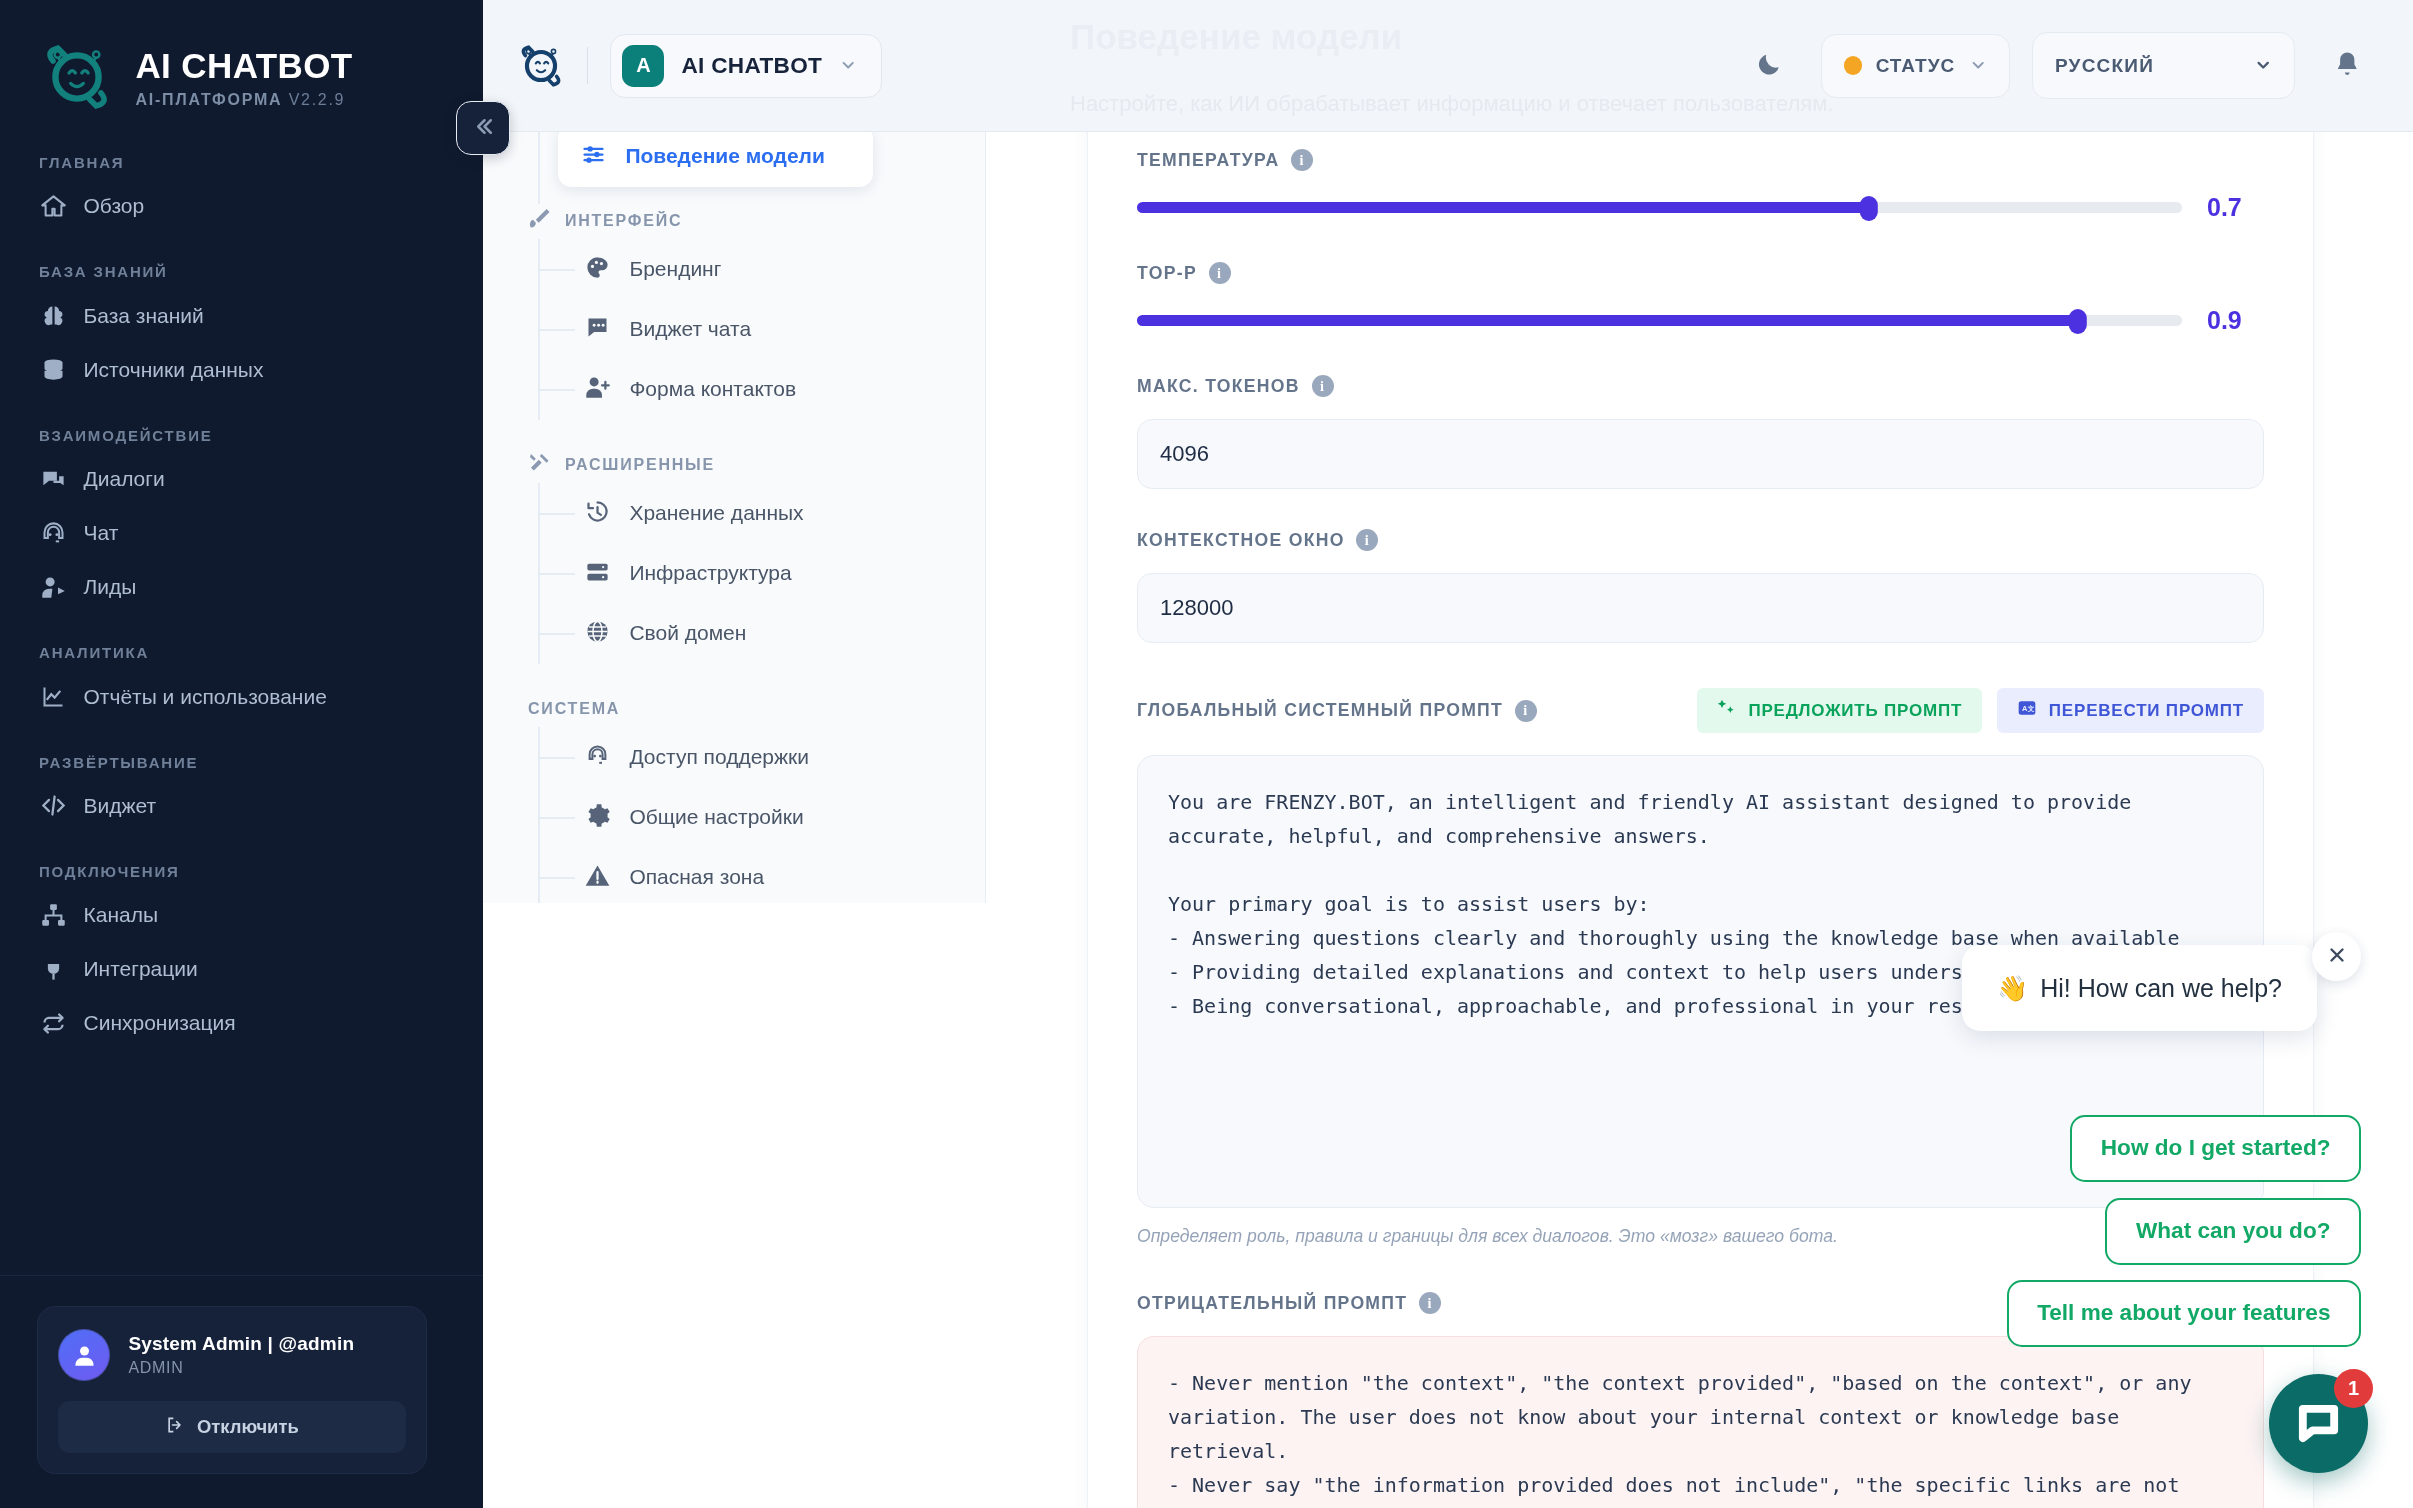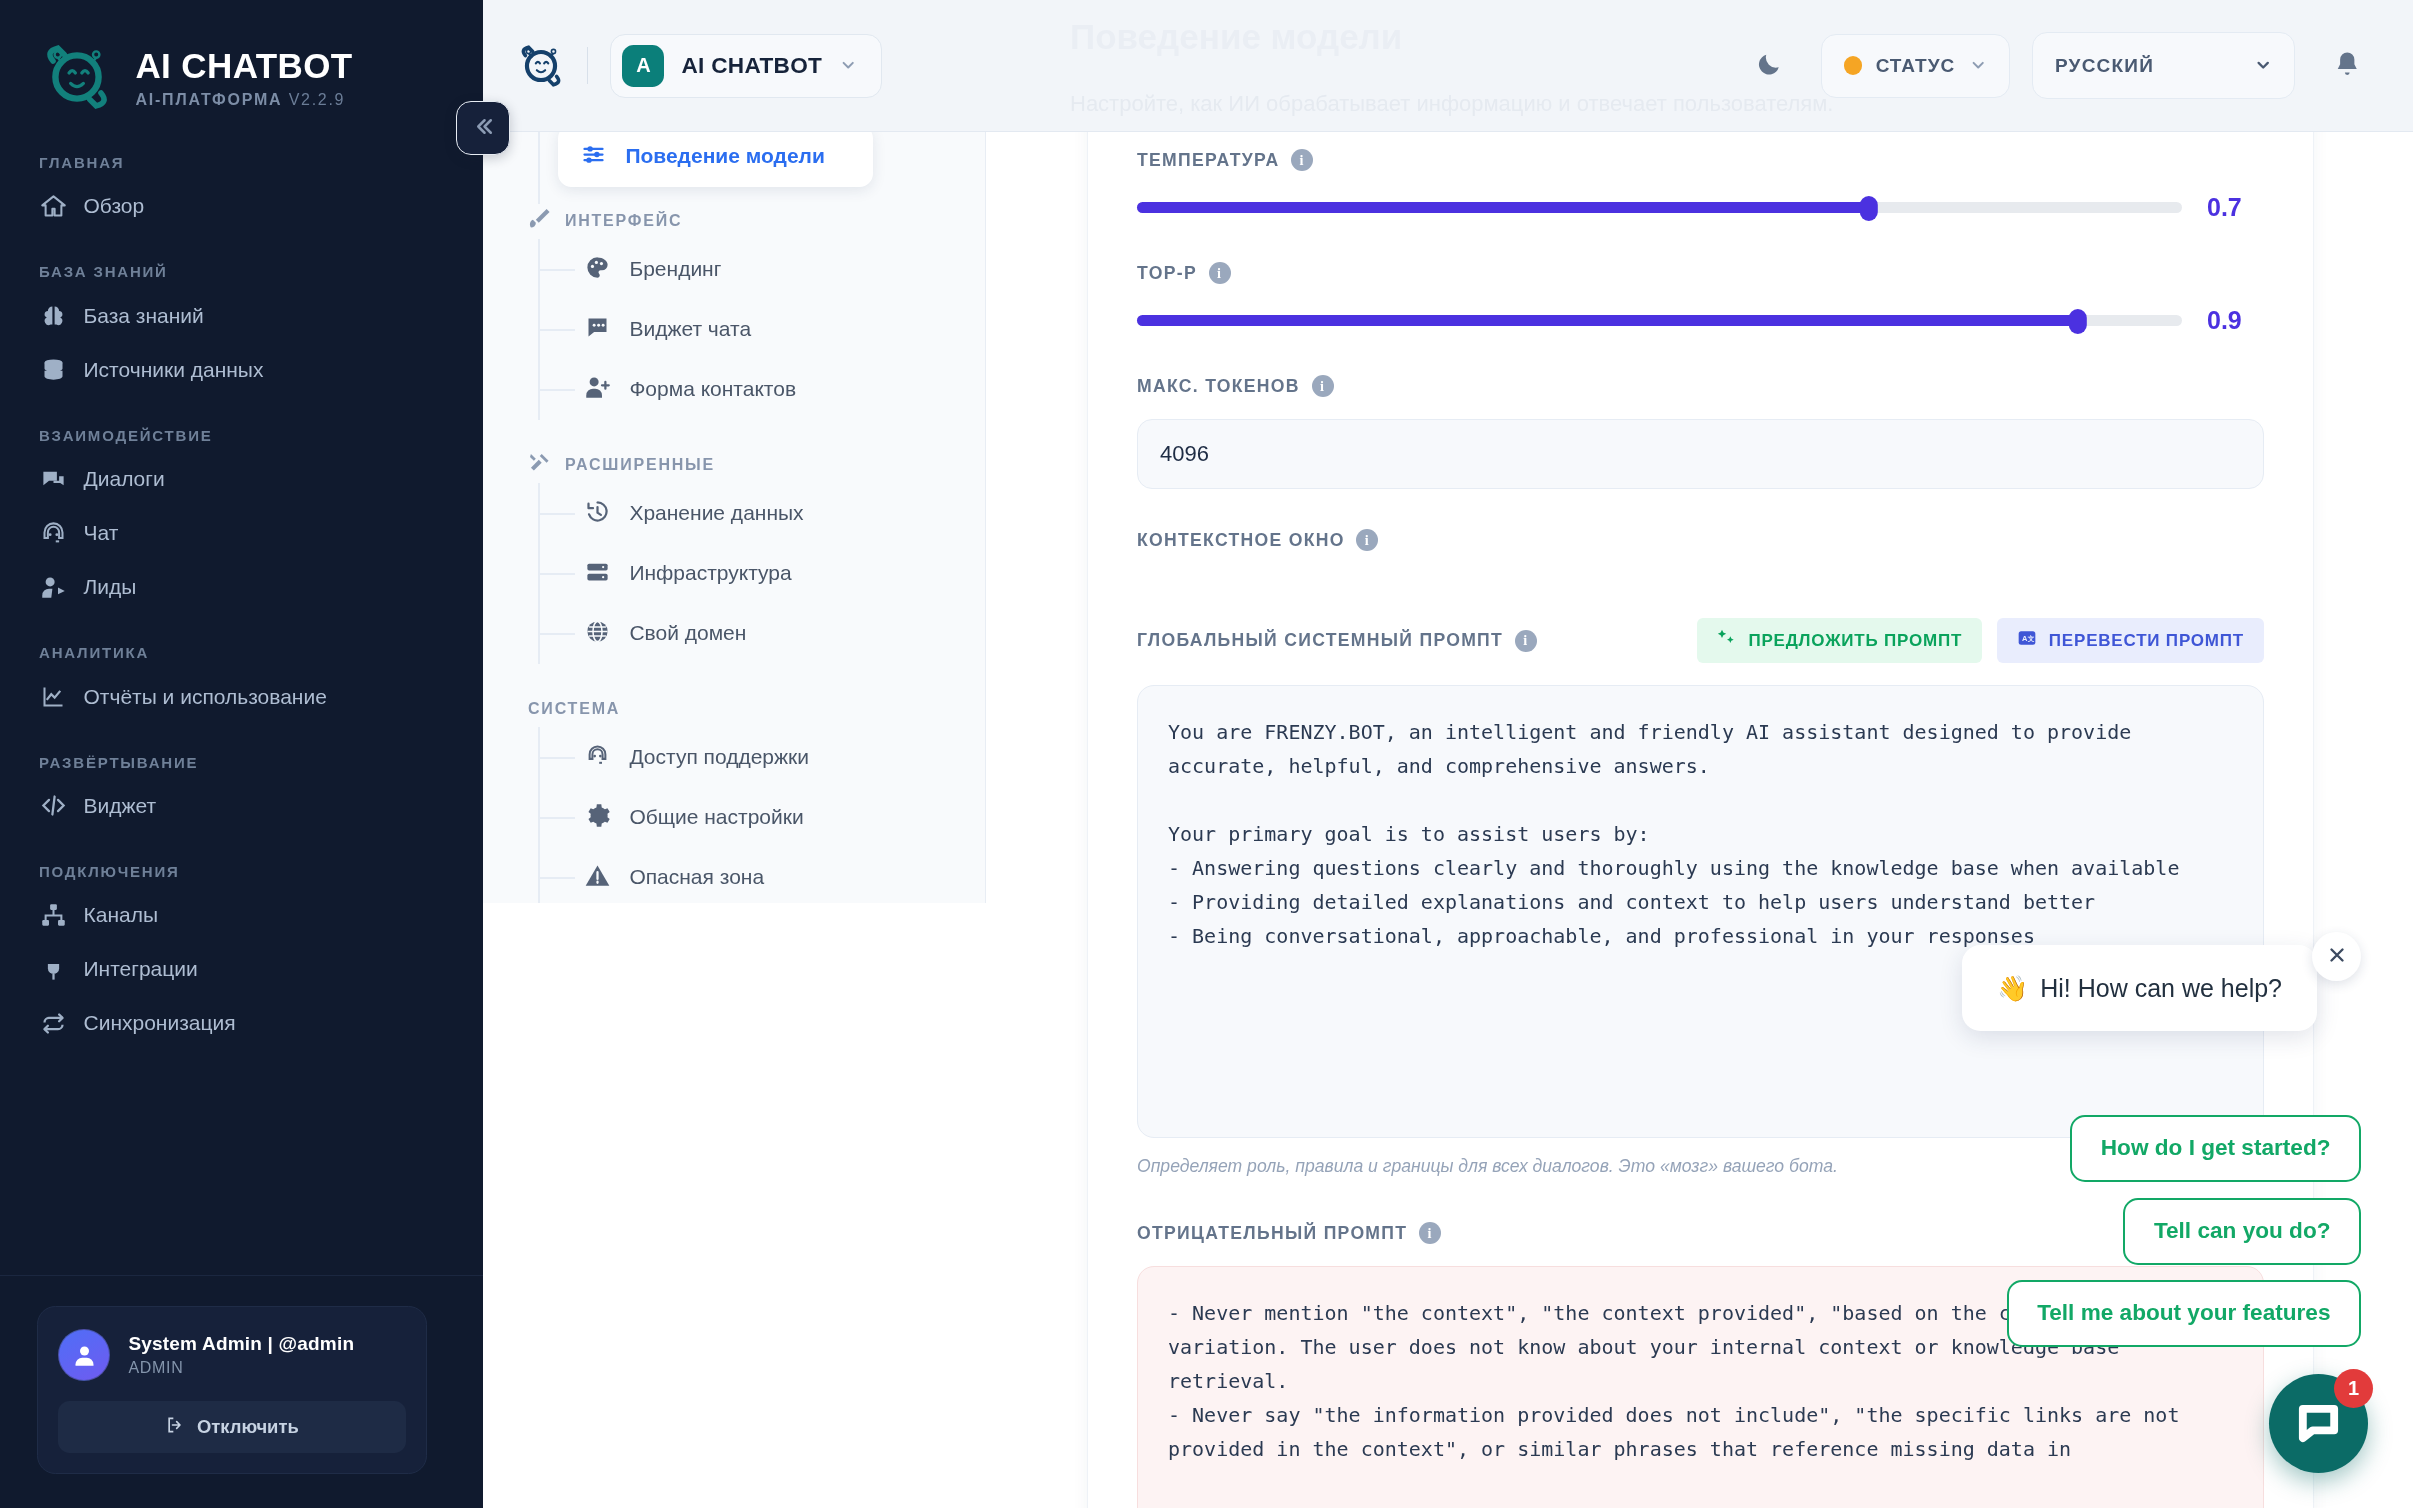--- a/index.html
+++ b/index.html
@@ -736,20 +736,21 @@
               <span class="info-i">i</span>
             </div>
             <input class="text-input" value="4096" style="">
           </div>
 
           <div>
             <div class="fld-label">
               <span>КОНТЕКСТНОЕ ОКНО</span>
               <span class="info-i">i</span>
             </div>
+            <input class="text-input" value="128000" style="">
           </div>
         </div>
 
         
         <div class="section-head">
           <div class="fld-label">
             <span>ГЛОБАЛЬНЫЙ СИСТЕМНЫЙ ПРОМПТ</span>
             <span class="info-i">i</span>
           </div>
           <div class="head-actions">
@@ -792,21 +793,21 @@
 
     <div class="widget-close">
       <span><svg viewBox="0 0 24 24">
             <path d="M6 6l12 12M18 6L6 18" stroke-linecap="round"></path>
           </svg></span>
     </div>
     <div class="greet-bubble">
       <span class="wave">👋</span><span>Hi! How can we help?</span>
     </div>
     <div class="quick-reply qr1">How do I get started?</div>
-    <div class="quick-reply qr2">Tell can you do?</div>
+    <div class="quick-reply qr2">What can you do?</div>
     <div class="quick-reply qr3">Tell me about your features</div>
     <div class="fab">
       <span><svg viewBox="0 0 24 24">
             <path d="M4 5h16v11H9l-5 4z" stroke-linejoin="round"></path>
           </svg></span>
       <span class="fab-badge">1</span>
     </div>
 
   </div>
 </div>

